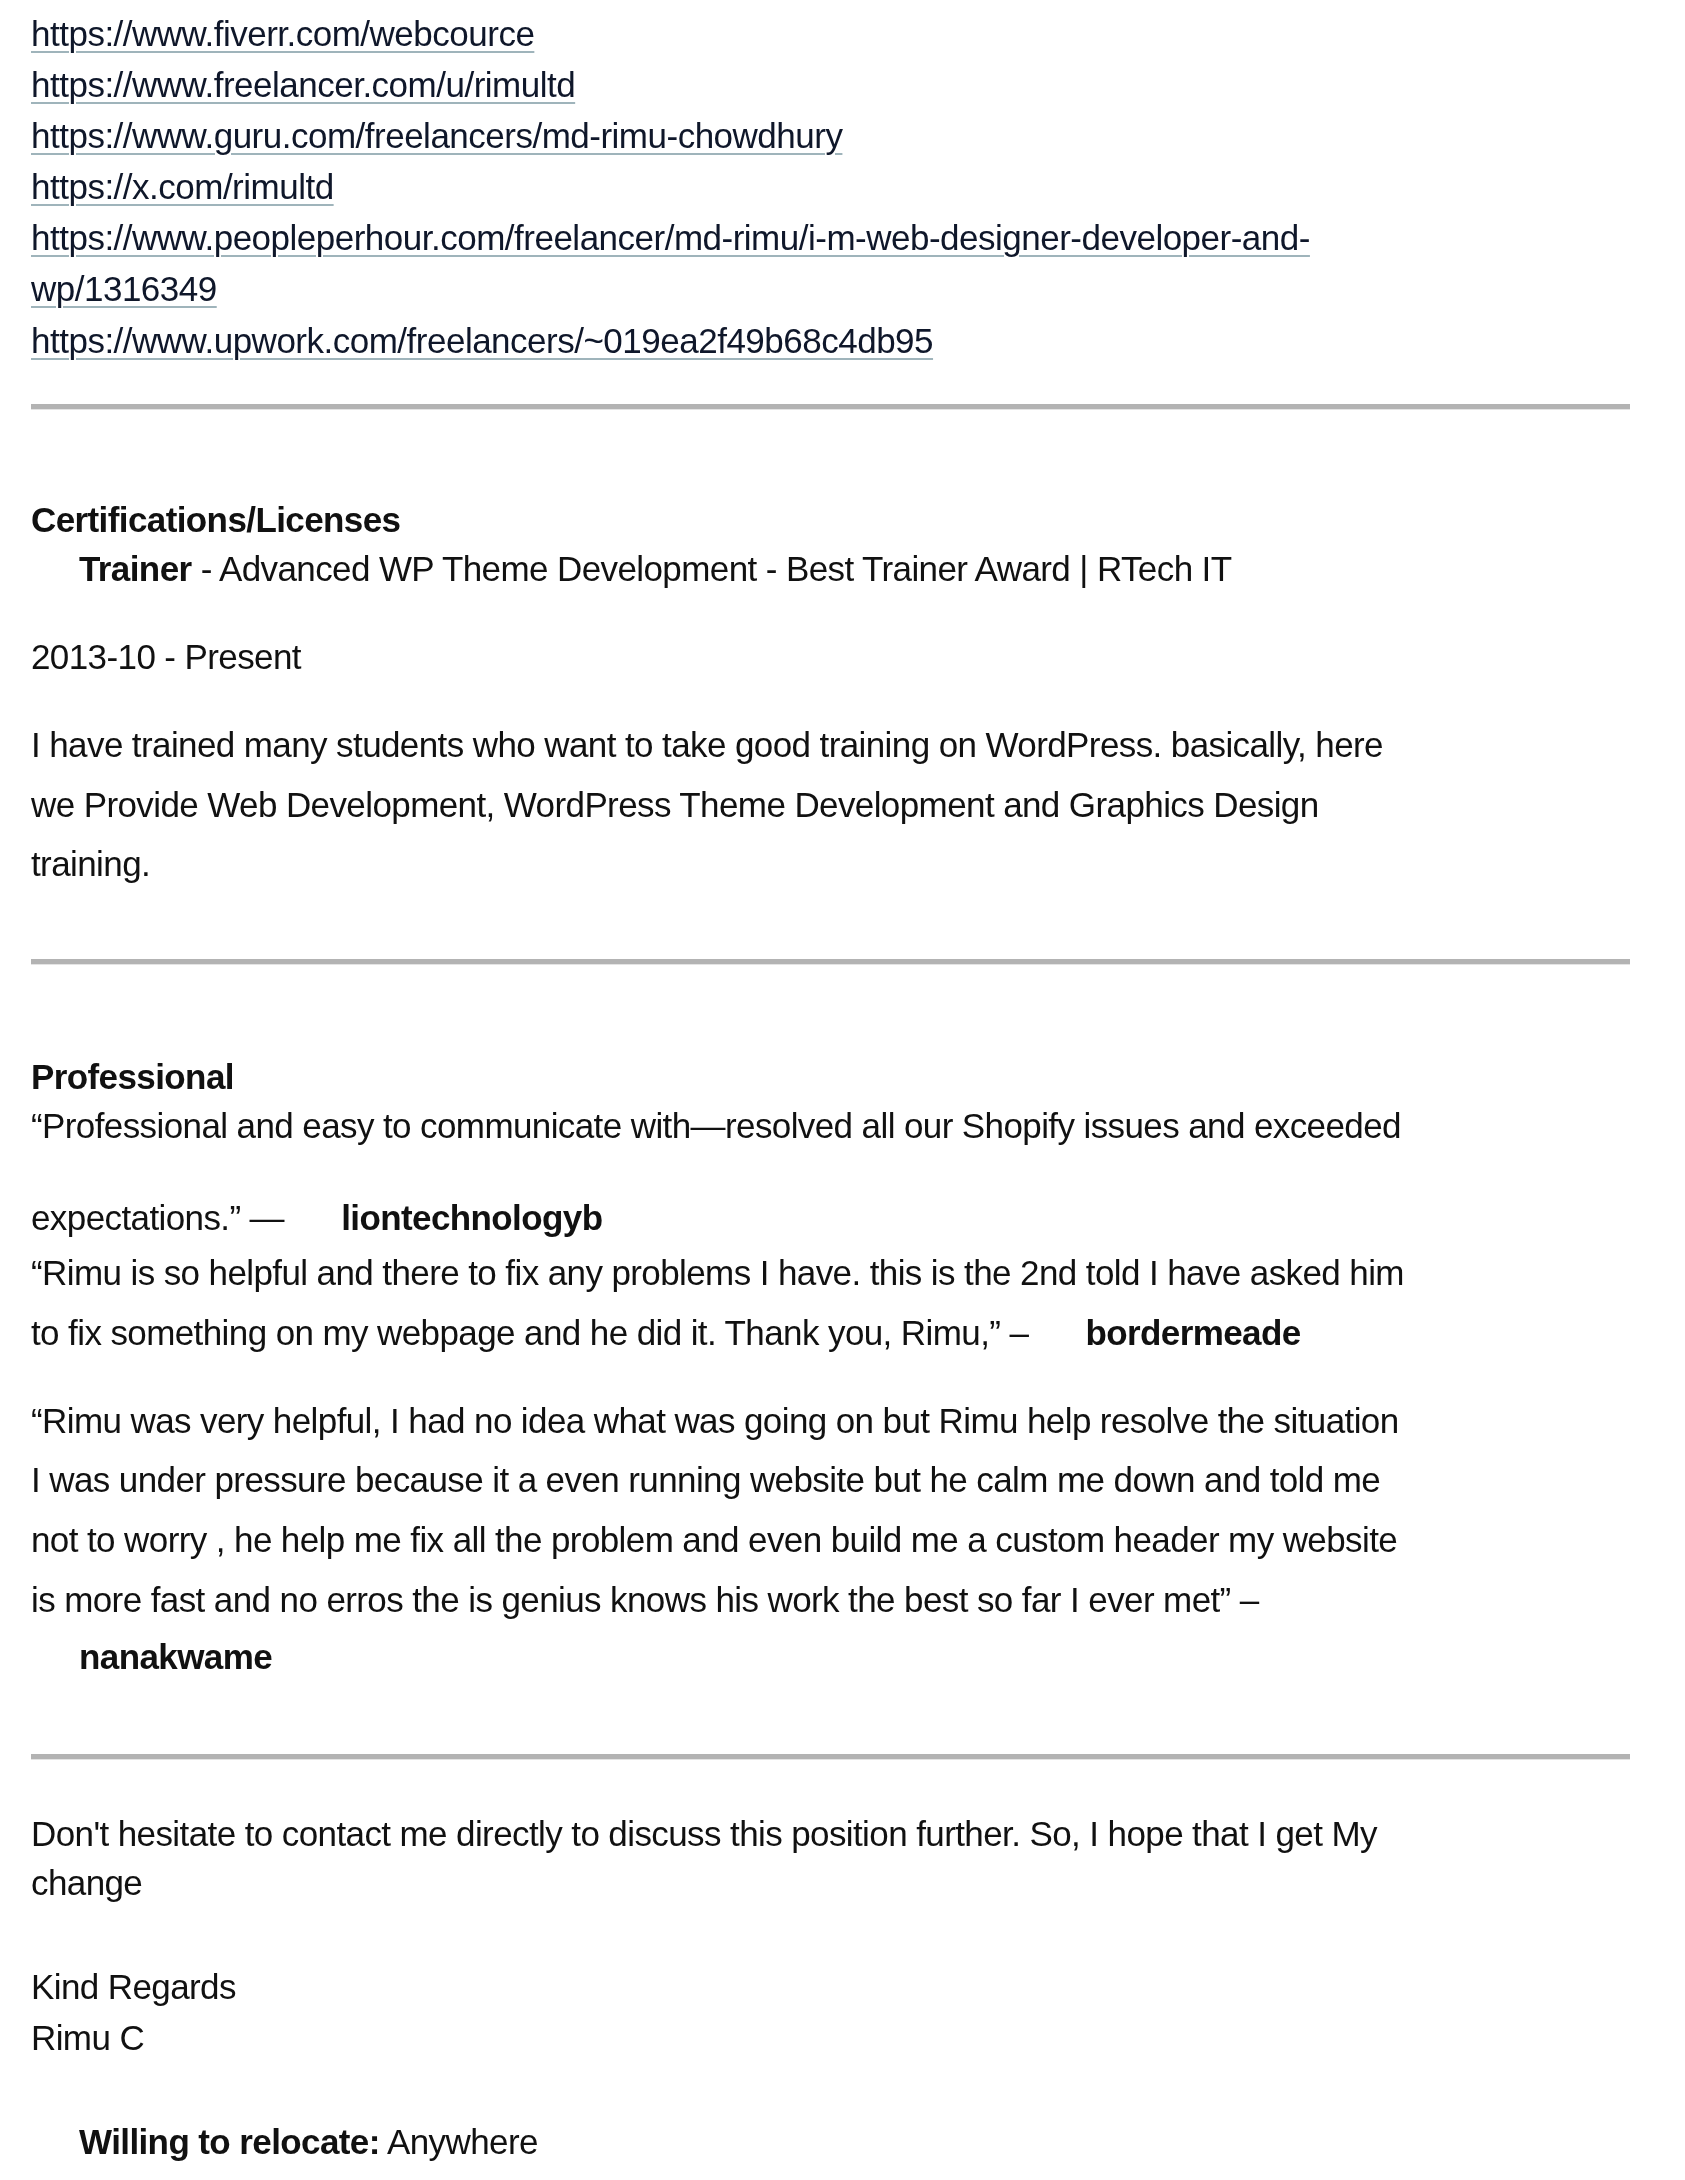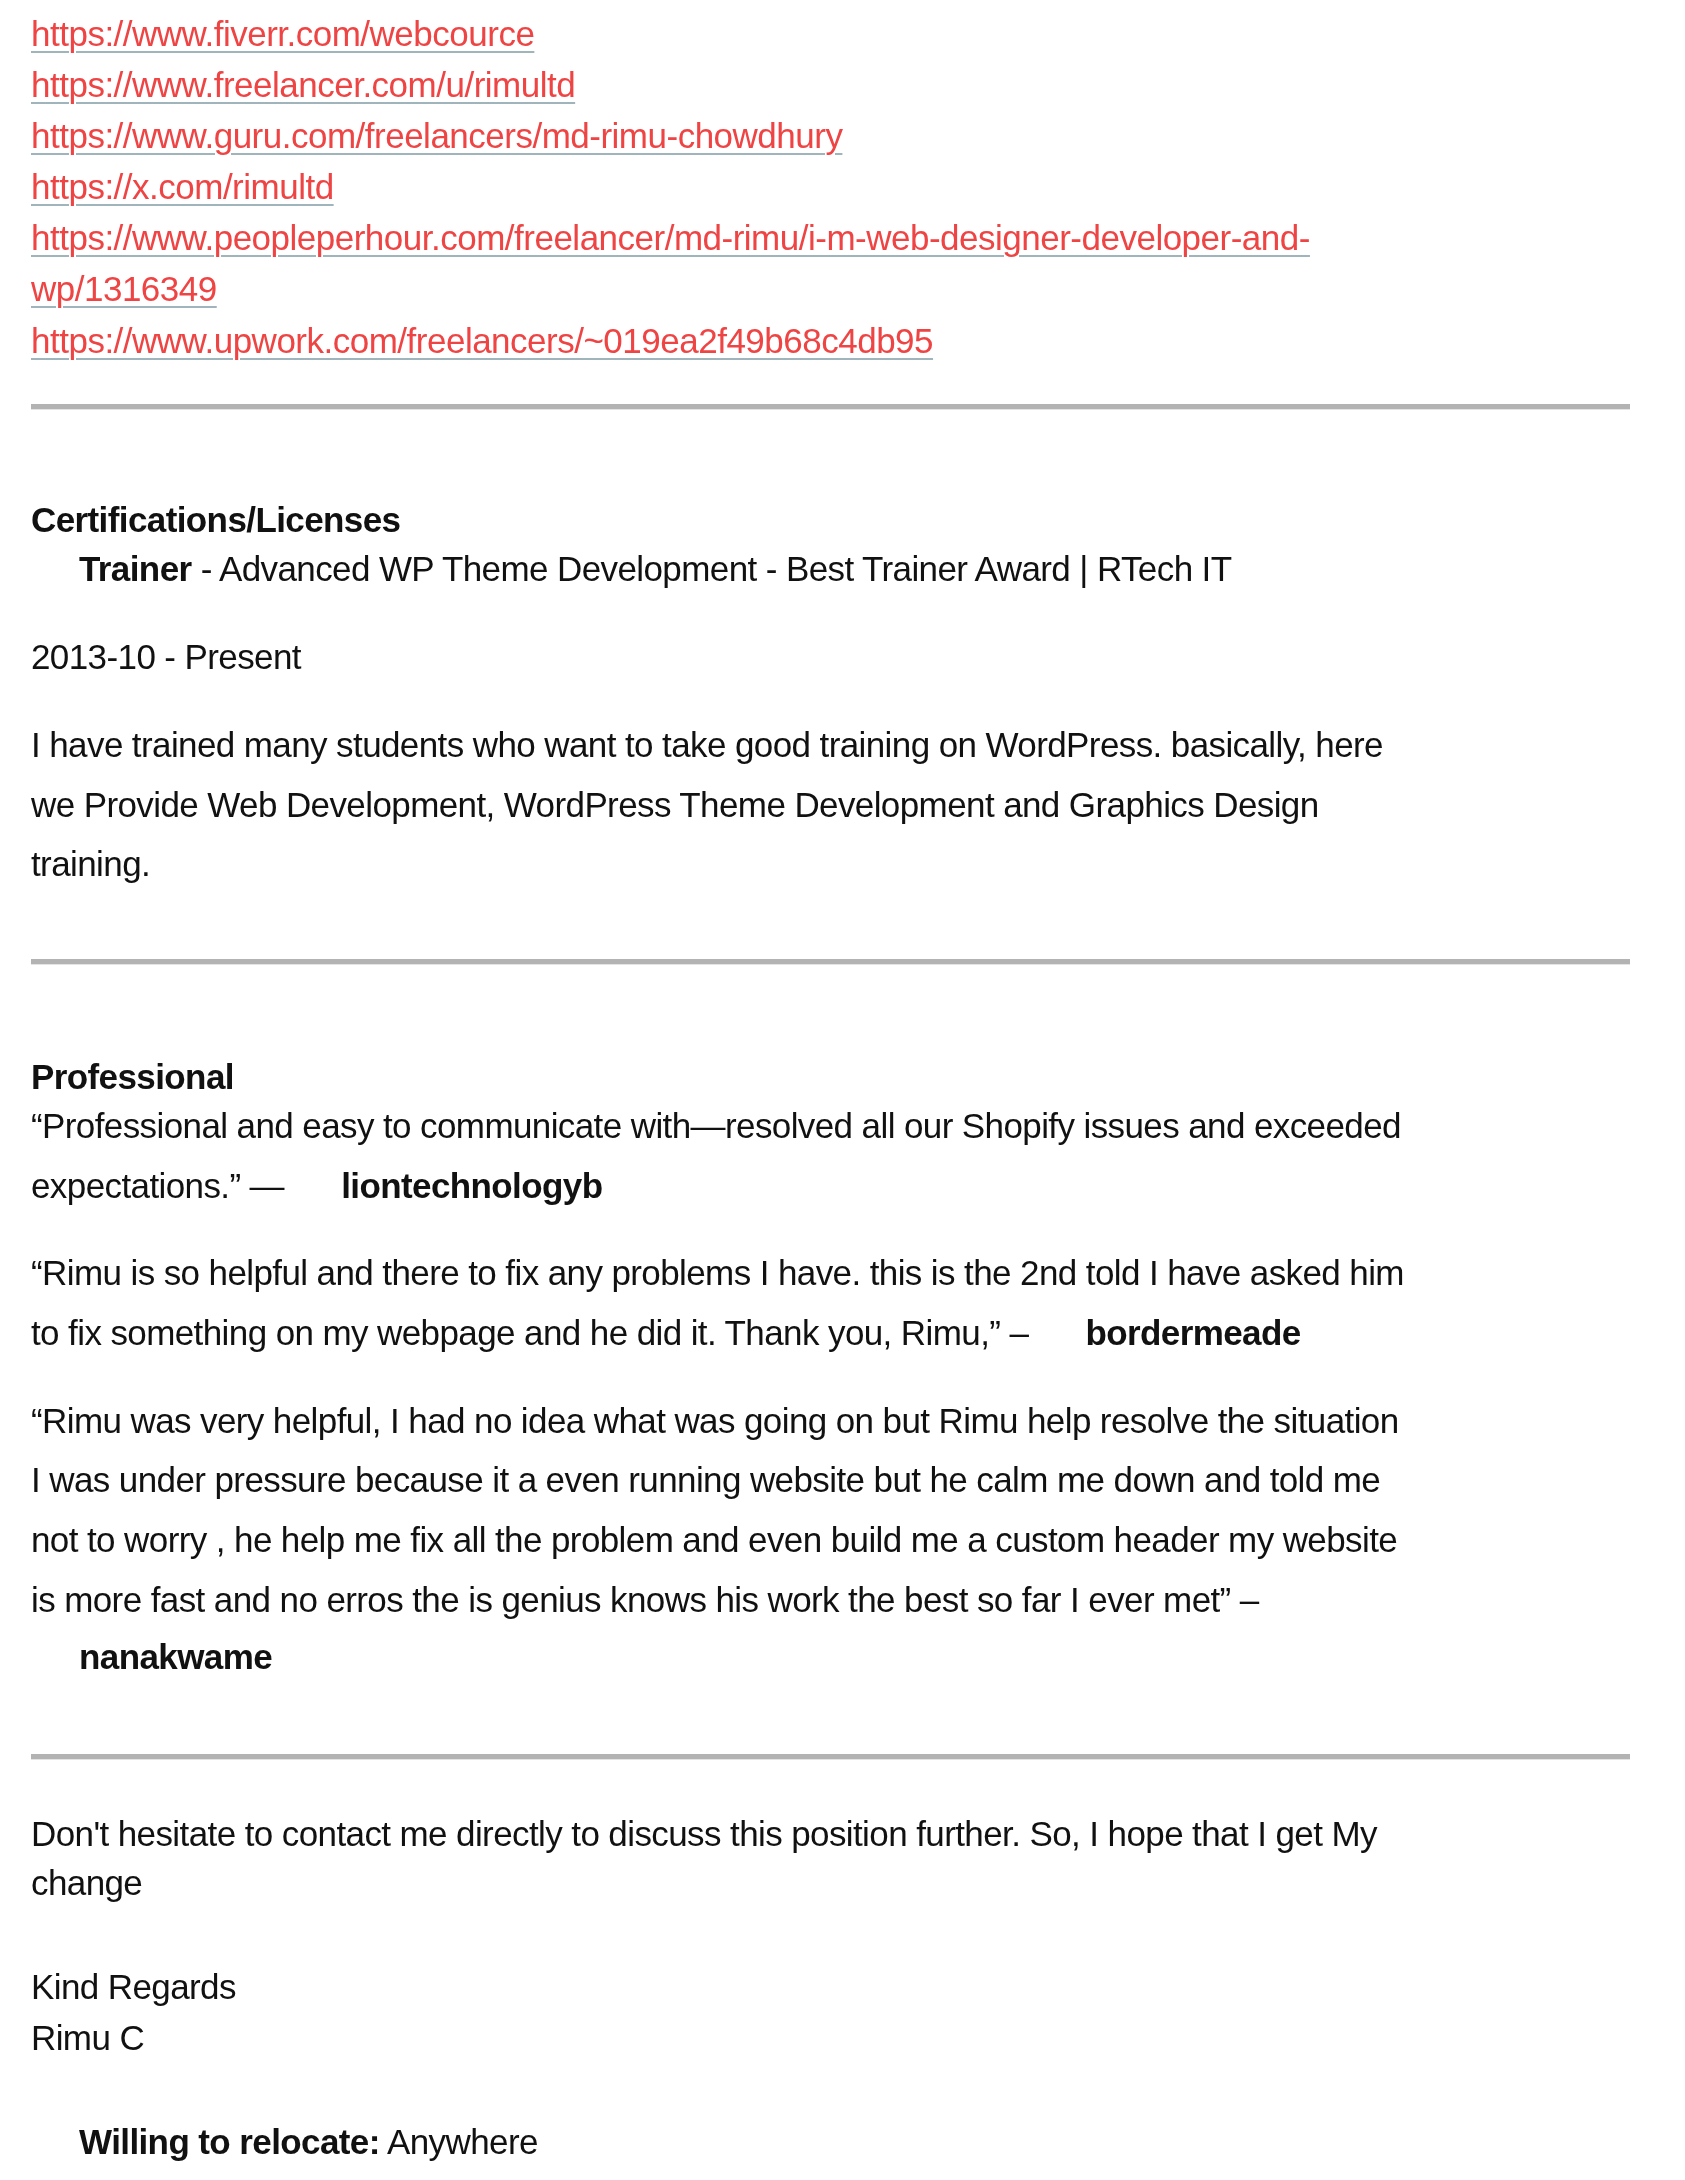--- a/index.html
+++ b/index.html
@@ -1,21 +1,21 @@
 <!DOCTYPE html>
 <html style="font-size:13.6px"><head>
 <meta charset="utf-8">
 <style>
   html, body { margin: 0; padding: 0; background: #ffffff; }
   body {
     width: 1686px; height: 2181px; overflow: hidden; position: relative;
     font-family: "Liberation Sans", sans-serif; color: #111111;
   }
   .line { position: absolute; left: 31px; white-space: nowrap; font-size: 35px; line-height: 43px; }
-  .link { color: #ef4444; text-decoration: underline; text-decoration-color: #9fb4bb; text-underline-offset: 5.1px; text-decoration-thickness: 1.7px; letter-spacing: -0.5px; }
+  .link { color: #0f172a; text-decoration: underline; text-decoration-color: #9fb4bb; text-underline-offset: 5.1px; text-decoration-thickness: 1.7px; letter-spacing: -0.5px; }
   .heading { font-weight: bold; font-size: 35px; margin-top: 38px; }
   .bold { font-weight: bold; margin-left: 48px; }
   .rule { position: absolute; left: 31px; width: 1599px; height: 5.1px; background: #b3b3b3; border-bottom: 0.9px solid #e4e4e4; }
   .body-text { letter-spacing: -0.6px; }
 </style>
 </head>
 <body>
 
 <a class="line link" style="top:12px">https://www.fiverr.com/webcource</a>
 <a class="line link" style="top:63px">https://www.freelancer.com/u/rimultd</a>
@@ -32,21 +32,21 @@
 <div class="line body-text" style="top:635px">2013-10 - Present</div>
 <div class="line body-text" style="top:723px">I have trained many students who want to take good training on WordPress. basically, here</div>
 <div class="line body-text" style="top:783px">we Provide Web Development, WordPress Theme Development and Graphics Design</div>
 <div class="line body-text" style="top:842px">training.</div>
 
 <div class="rule" style="top:959px"></div>
 
 <div class="line heading body-text" style="top:1017px">Professional</div>
 
 <div class="line body-text" style="top:1104px">“Professional and easy to communicate with—resolved all our Shopify issues and exceeded</div>
-<div class="line body-text" style="top:1164px"><span>expectations.” — </span><span class="bold">liontechnologyb</span></div>
+<div class="line body-text" style="top:1196px"><span>expectations.” — </span><span class="bold">liontechnologyb</span></div>
 
 <div class="line body-text" style="top:1251px">“Rimu is so helpful and there to fix any problems I have. this is the 2nd told I have asked him</div>
 <div class="line body-text" style="top:1311px"><span>to fix something on my webpage and he did it. Thank you, Rimu,” – </span><span class="bold">bordermeade</span></div>
 
 <div class="line body-text" style="top:1399px">“Rimu was very helpful, I had no idea what was going on but Rimu help resolve the situation</div>
 <div class="line body-text" style="top:1458px">I was under pressure because it a even running website but he calm me down and told me</div>
 <div class="line body-text" style="top:1518px">not to worry , he help me fix all the problem and even build me a custom header my website</div>
 <div class="line body-text" style="top:1578px">is more fast and no erros the is genius knows his work the best so far I ever met” –</div>
 <div class="line body-text bold" style="top:1635px">nanakwame</div>
 

